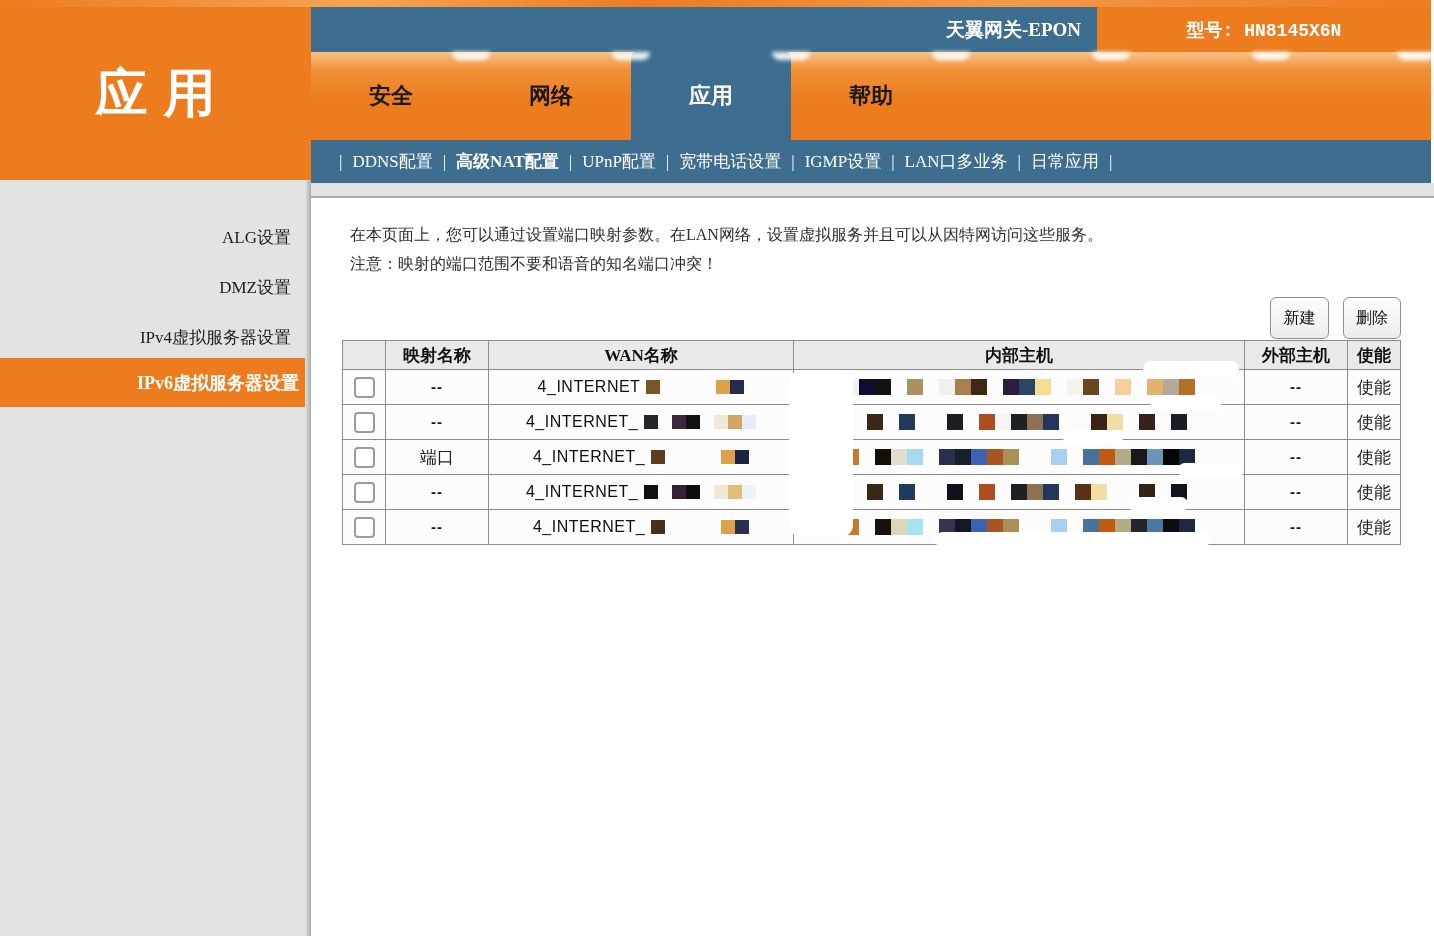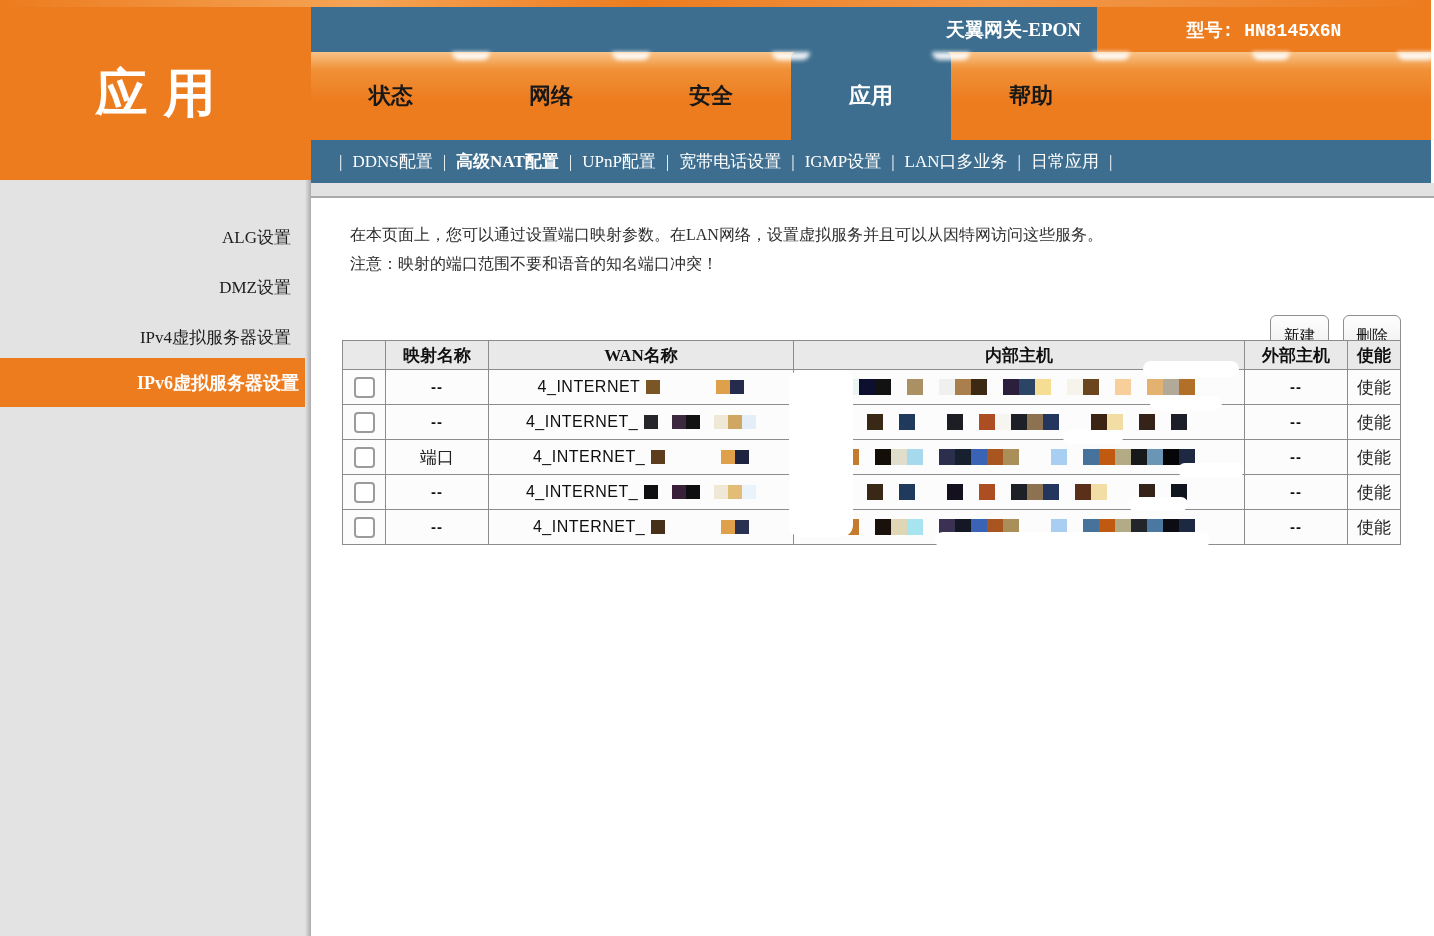--- a/index.html
+++ b/index.html
@@ -49,21 +49,21 @@
     font-family:"Liberation Serif",serif;font-weight:bold;font-size:18px;color:#fff;cursor:pointer;
     white-space:nowrap;}
   
   #gap-strip{left:311px;top:183px;width:1123px;height:13px;background:#E2E2E2;
     border-bottom:2px solid #A9A9A9;box-sizing:content-box;}
   #content{left:311px;top:198px;width:1123px;height:738px;background:#fff;}
   .desc{position:absolute;left:39px;top:22px;font-family:"Liberation Serif",serif;
     font-size:16px;color:#2d2d2d;line-height:29px;}
   .btn{position:absolute;top:99px;height:42px;border:1px solid #8F8F8F;border-radius:6px;
     background:linear-gradient(180deg,#FEFEFE,#ECECEC);
-    font-family:"Liberation Serif",serif;font-size:16px;color:#111;cursor:pointer;margin-top:18px;}
+    font-family:"Liberation Serif",serif;font-size:16px;color:#111;cursor:pointer;}
   #btn-new{left:959px;width:59px;}
   #btn-del{left:1032px;width:58px;}
   
   #table-wrap{position:absolute;left:31px;top:142px;width:1058px;}
   table{border-collapse:collapse;table-layout:fixed;width:1058px;}
   th{height:28px;background:#E9E9E9;border:1px solid #8C8C8C;
     font-family:"Liberation Serif",serif;font-weight:bold;font-size:17px;color:#111;padding:0;}
   td{height:34px;background:#FCFCFC;border:1px solid #8C8C8C;text-align:center;
     vertical-align:middle;padding:0;}
   .dash{font-family:"Liberation Sans",sans-serif;font-weight:bold;font-size:15px;
@@ -87,23 +87,22 @@
   <span id="section-title">应用</span>
 </div>
 <div class="abs" id="top-bar">
   <span id="brand">天翼网关-EPON</span>
 </div>
 <div class="abs" id="model-box">
   <span id="model-label">型号: HN8145X6N</span>
 </div>
 
 <div class="abs" id="tabbar">
-    <div class="tab">状态</div>
+    <div class="tab">安全</div>
     <div class="tab">网络</div>
-    <div class="tab">安全</div>
     <div class="tab active">应用</div>
     <div class="tab">帮助</div>
     <div class="notch" style="left: 141px;"></div>
     <div class="notch" style="left: 301px;"></div>
     <div class="notch" style="left: 461px;"></div>
     <div class="notch" style="left: 621px;"></div>
     <div class="notch" style="left: 781px;"></div>
     <div class="notch" style="left: 941px;"></div>
     <div class="notch" style="left: 1086px;"></div>
   </div>

